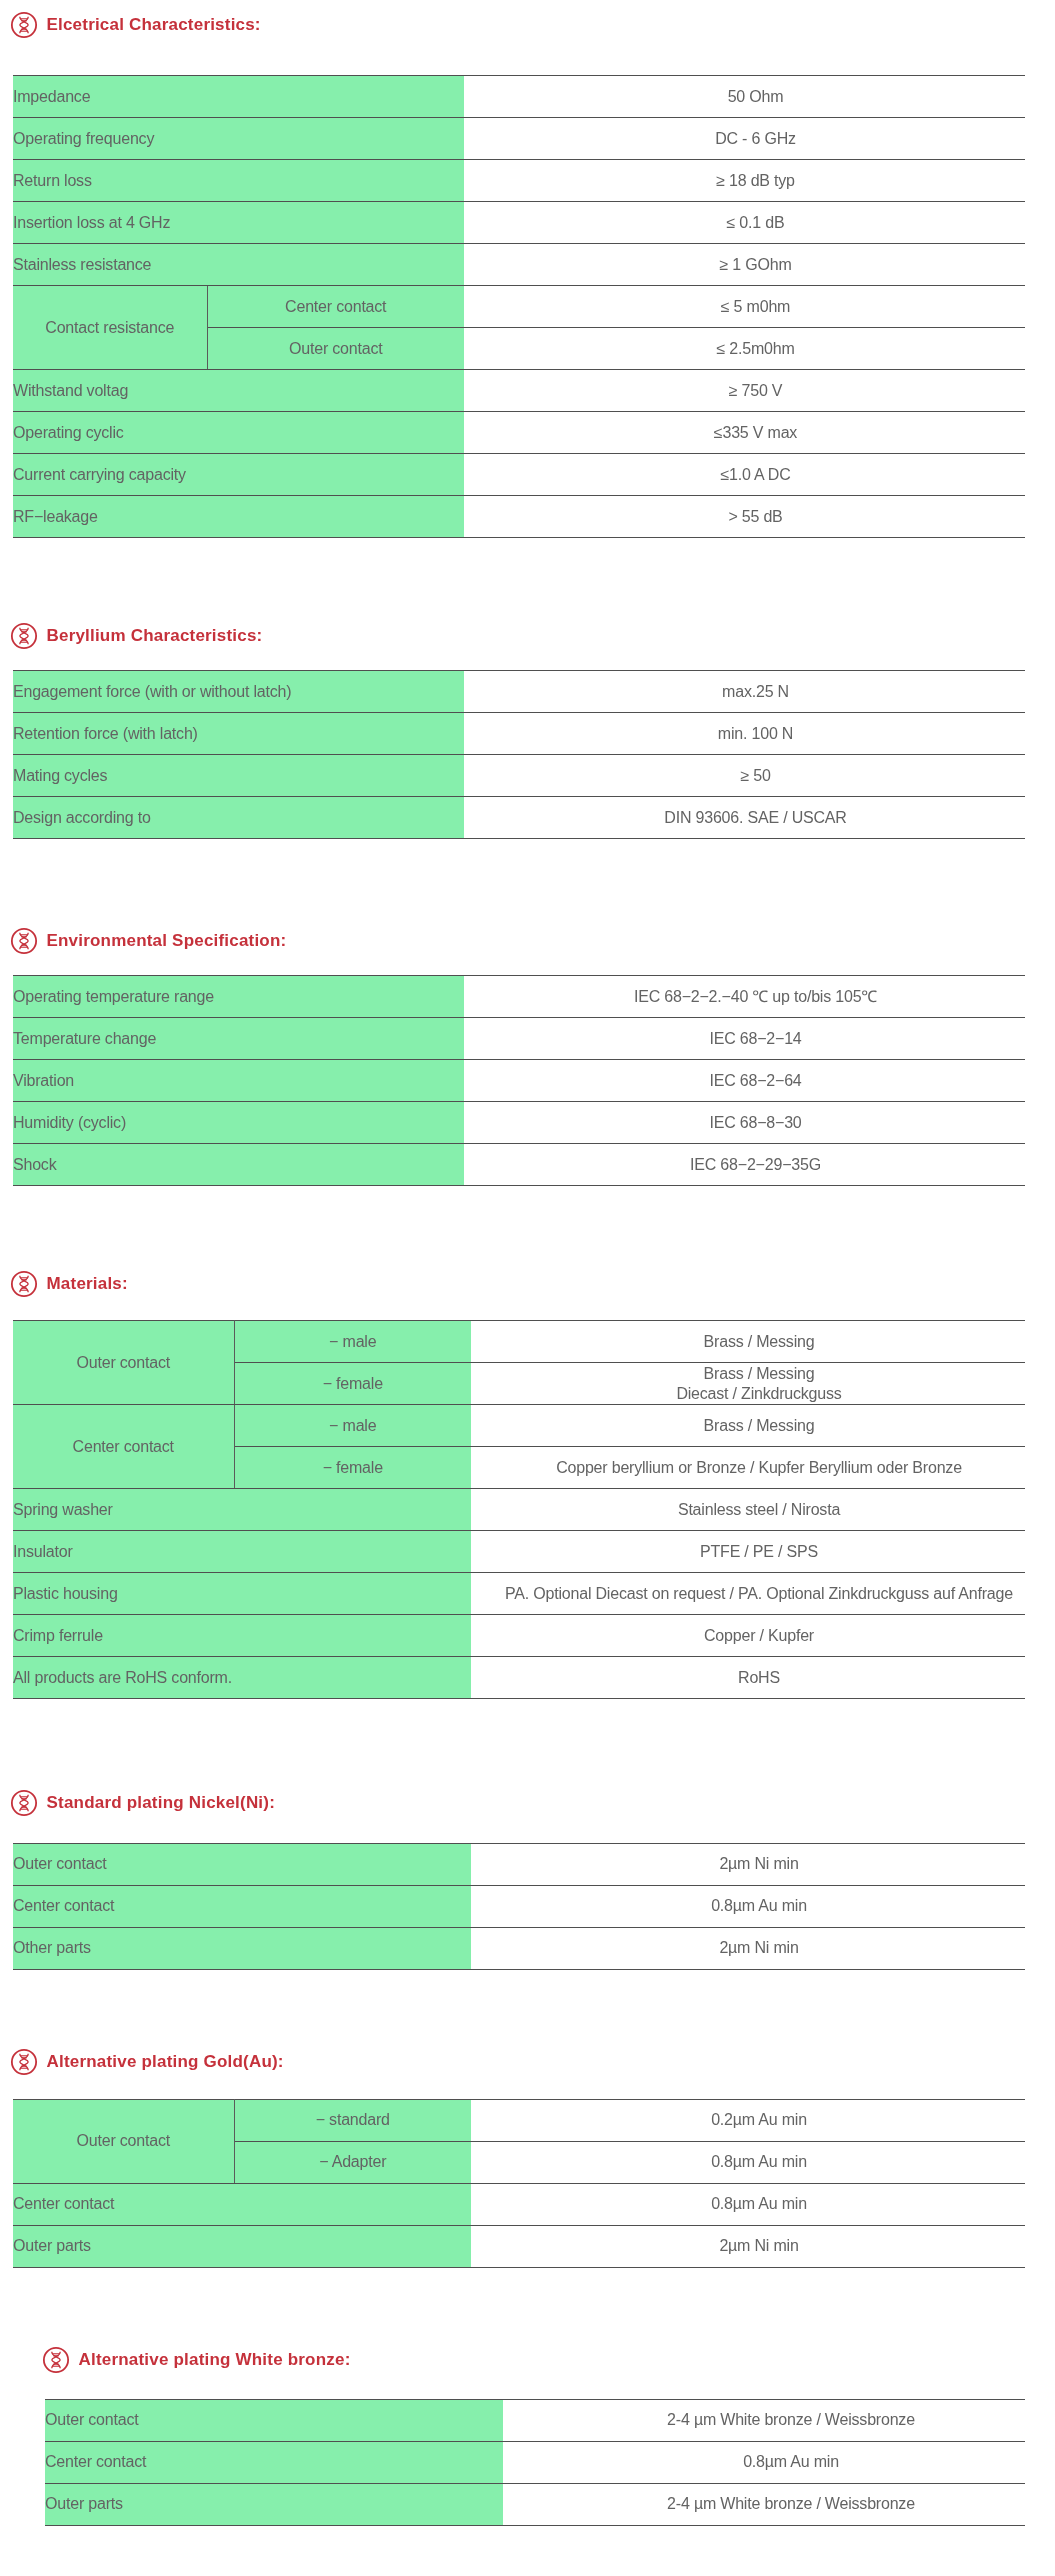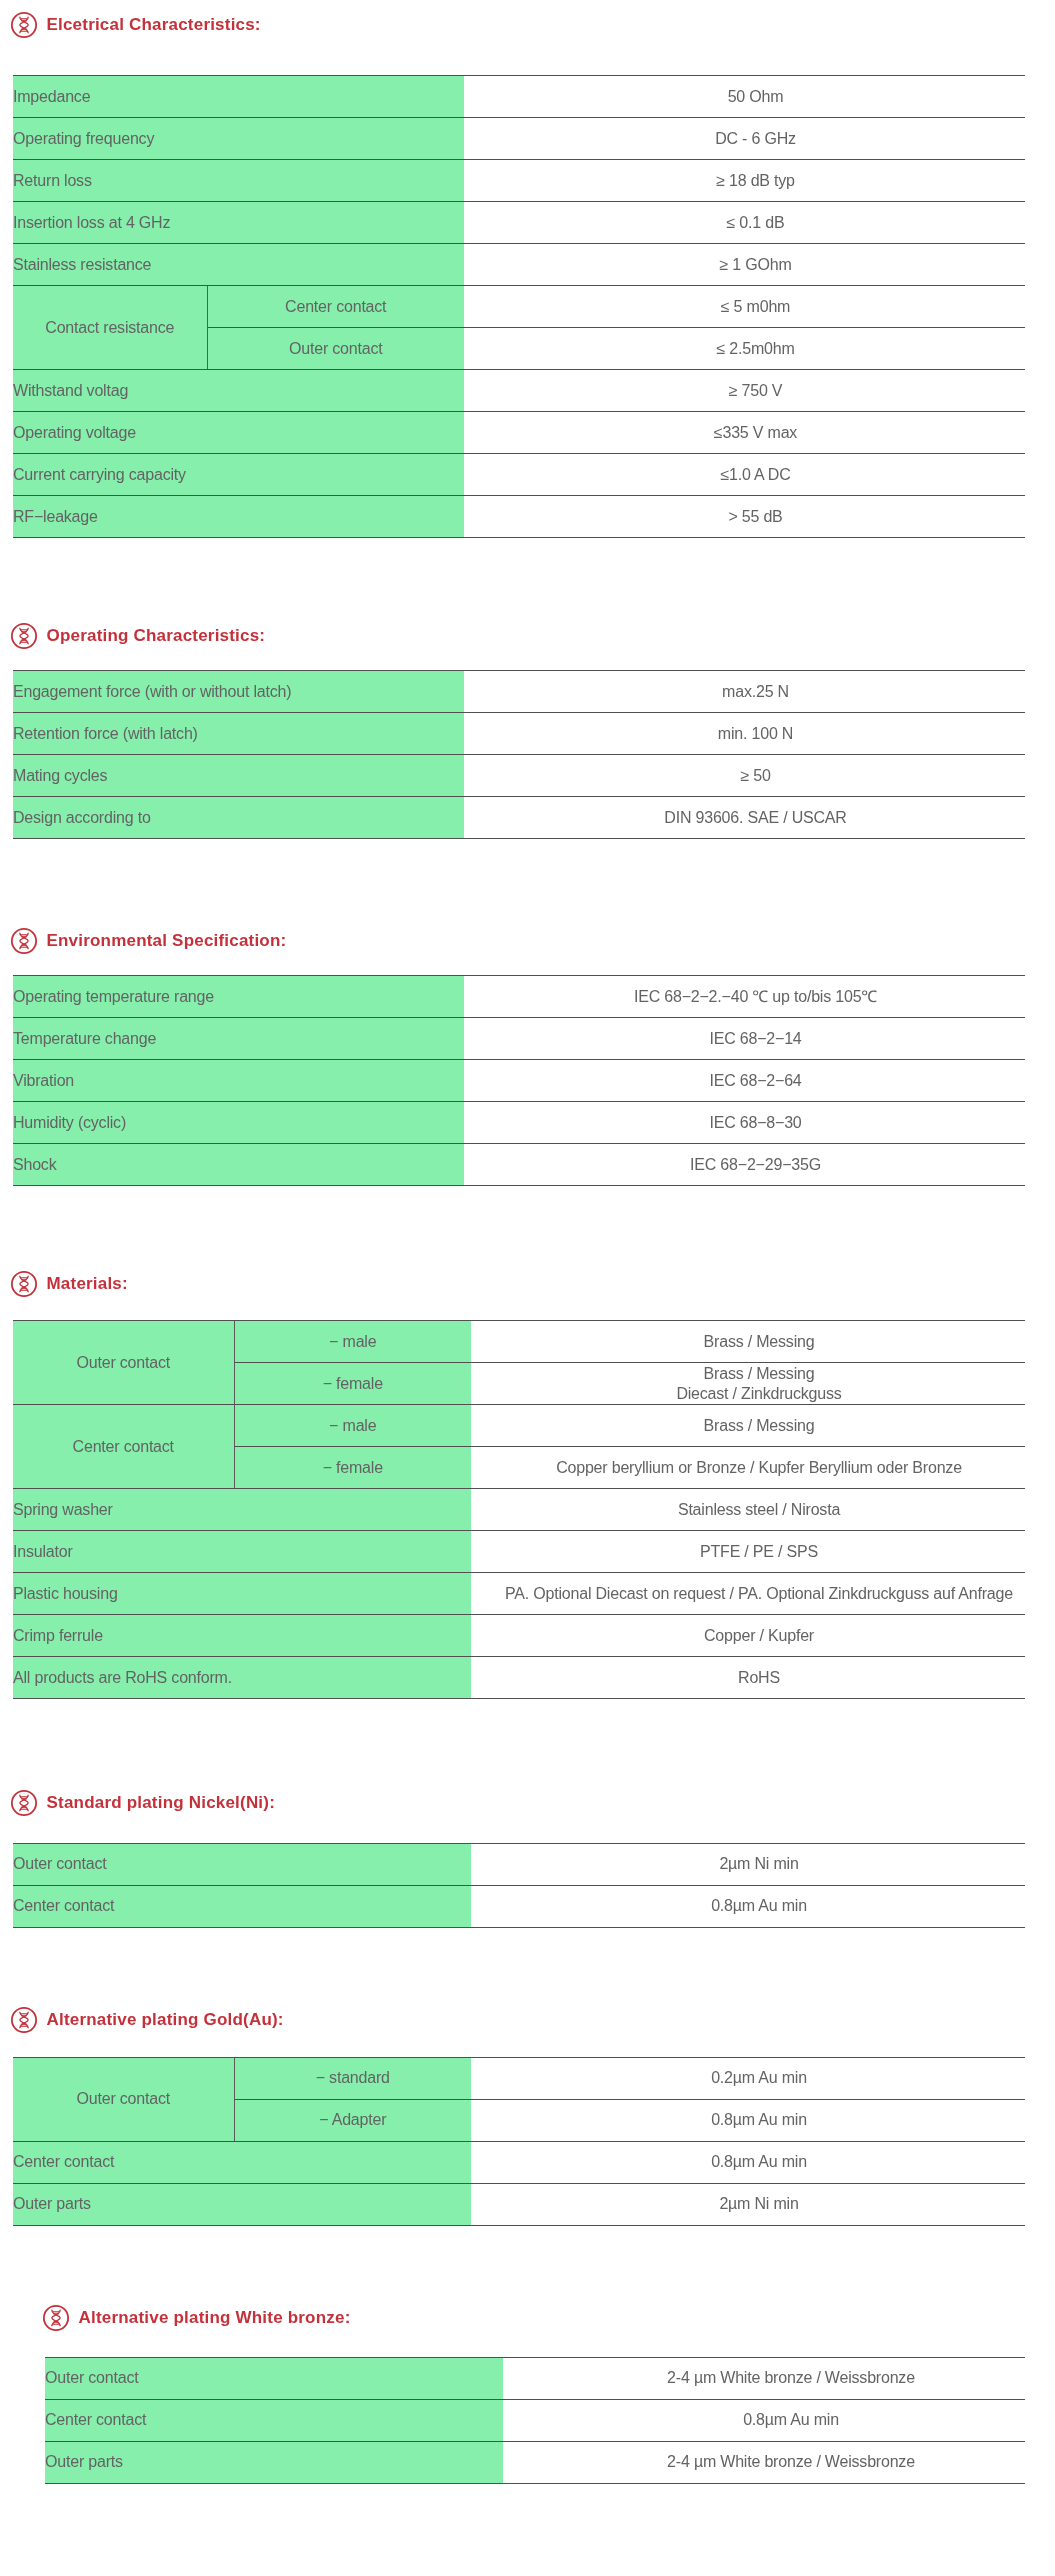--- a/index.html
+++ b/index.html
@@ -103,21 +103,21 @@
           </tr>
         <tr>
             <td class="pink ctr">Outer contact</td>
             <td class="val">≤ 2.5m0hm</td>
           </tr>
         <tr>
             <td class="pink lab" colspan="2">Withstand voltag</td>
             <td class="val">≥ 750 V</td>
           </tr>
         <tr>
-            <td class="pink lab" colspan="2">Operating voltage</td>
+            <td class="pink lab" colspan="2">Operating cyclic</td>
             <td class="val">≤335 V max</td>
           </tr>
         <tr>
             <td class="pink lab" colspan="2">Current carrying capacity</td>
             <td class="val">≤1.0 A DC</td>
           </tr>
         <tr>
             <td class="pink lab" colspan="2">RF−leakage</td>
             <td class="val">&gt; 55 dB</td>
           </tr>
@@ -133,21 +133,21 @@
           <path d="M12.6 7.5 C12.6 14.5 23.4 14.5 23.4 18 C23.4 21.5 12.6 21.5 12.6 28.5" fill="none" stroke="#c5313b" stroke-width="1.7"></path>
           <path d="M23.4 7.5 C23.4 14.5 12.6 14.5 12.6 18 C12.6 21.5 23.4 21.5 23.4 28.5" fill="none" stroke="#c5313b" stroke-width="1.7"></path>
           <g stroke="#c5313b" stroke-width="1.4">
             <line x1="13.4" y1="10" x2="22.6" y2="10"></line>
               <line x1="14.2" y1="12.6" x2="21.8" y2="12.6"></line>
             <line x1="14.2" y1="23.4" x2="21.8" y2="23.4"></line>
               <line x1="13.4" y1="26" x2="22.6" y2="26"></line>
           </g>
         </svg>
       </span>
-      <h2>Operating Characteristics:</h2>
+      <h2>Beryllium Characteristics:</h2>
     </div>
     <table class="spec">
       <colgroup>
           <col style="width:451px">
           <col>
         </colgroup>
       <tbody>
         <tr>
             <td class="pink lab">Engagement force (with or without latch)</td>
             <td class="val">max.25 N</td>
@@ -306,20 +306,24 @@
         </colgroup>
       <tbody>
         <tr>
             <td class="pink lab3">Outer contact</td>
             <td class="val">2µm Ni min</td>
           </tr>
         <tr>
             <td class="pink lab3">Center contact</td>
             <td class="val">0.8µm Au min</td>
           </tr>
+        <tr>
+            <td class="pink lab3">Other parts</td>
+            <td class="val">2µm Ni min</td>
+          </tr>
       </tbody>
     </table>
   </section>
 
   <section class="s6">
     <div class="sec-head">
       <span class="icon">
         <svg width="28" height="28" viewBox="0 0 36 36">
           <circle cx="18" cy="18" r="15.6" fill="none" stroke="#c5313b" stroke-width="2.3"></circle>
           <path d="M12.6 7.5 C12.6 14.5 23.4 14.5 23.4 18 C23.4 21.5 12.6 21.5 12.6 28.5" fill="none" stroke="#c5313b" stroke-width="1.7"></path>

